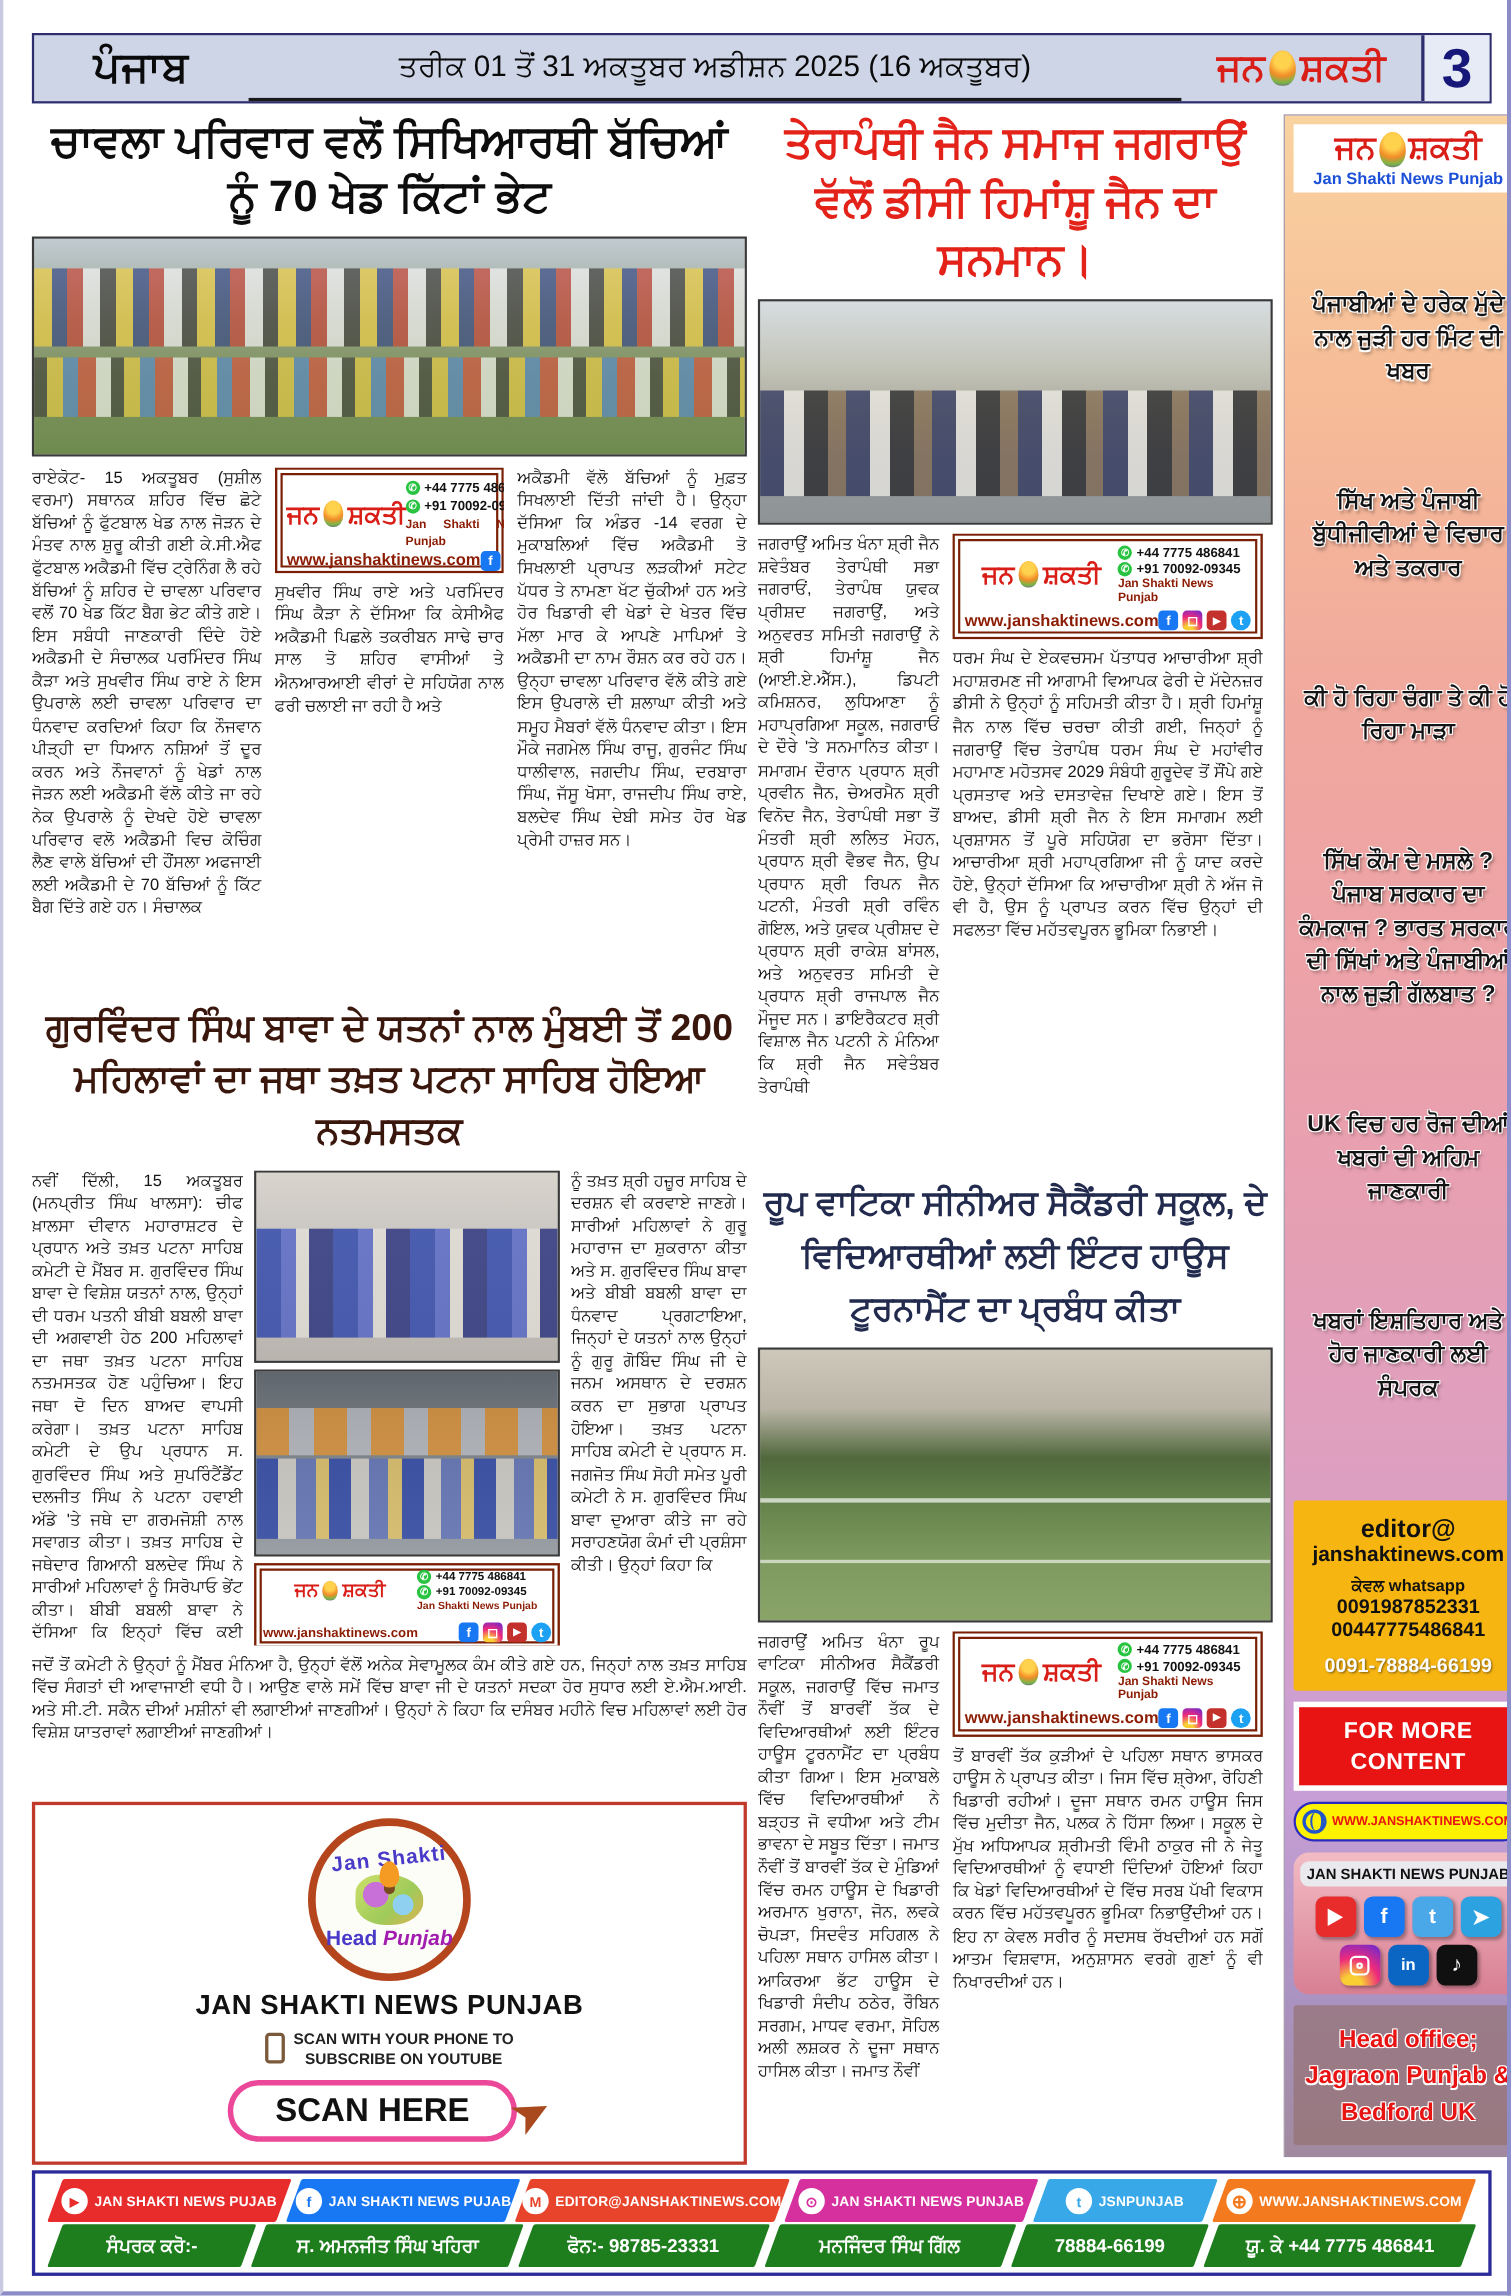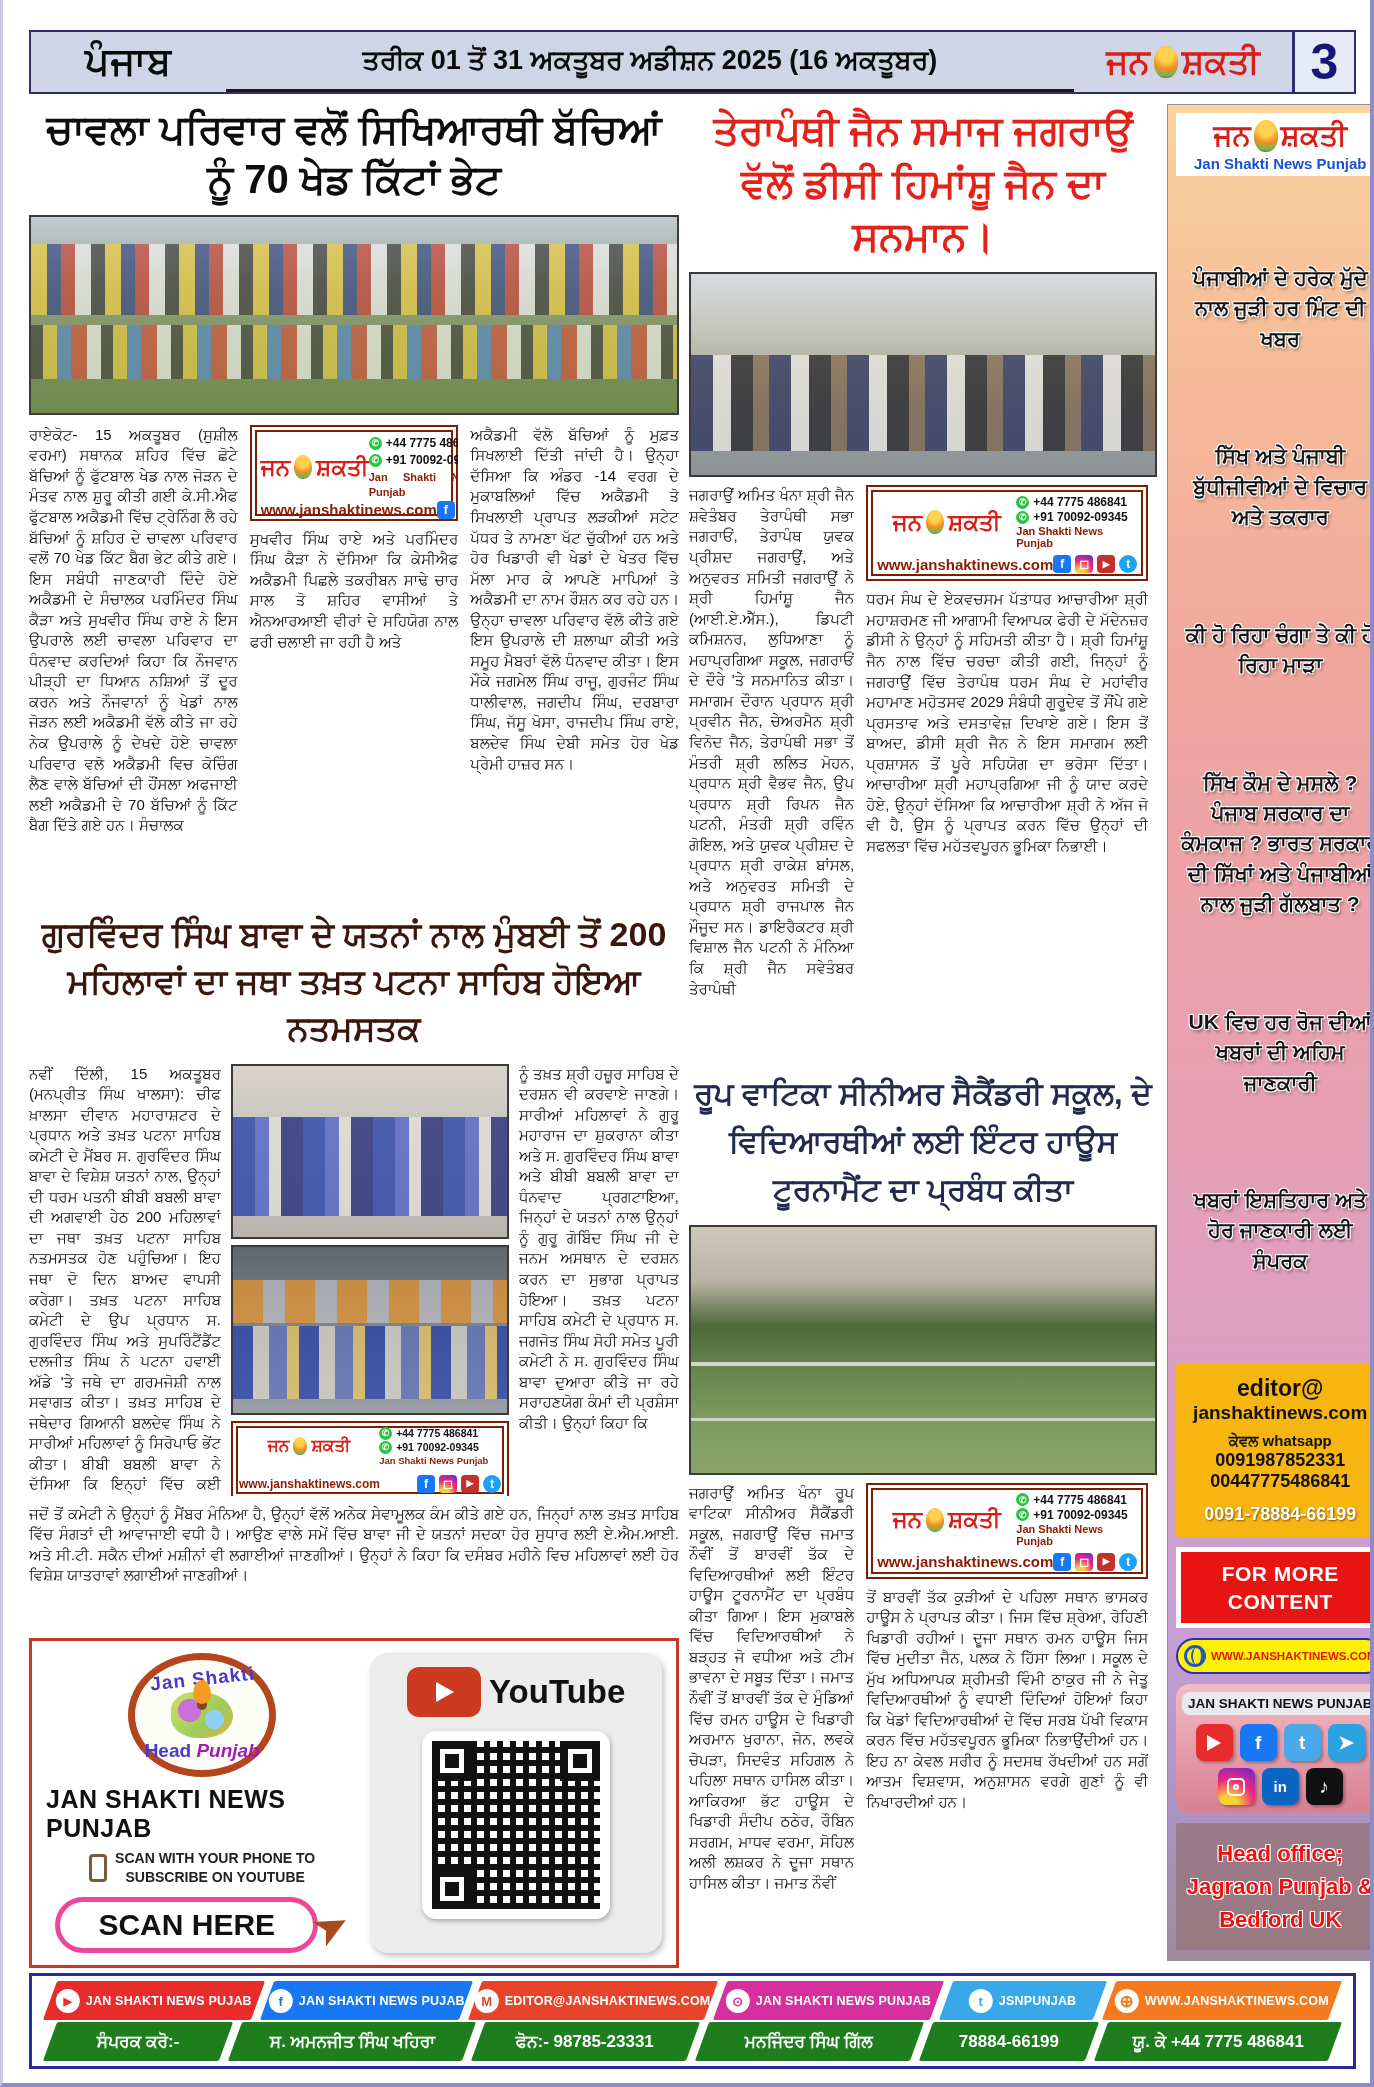--- a/index.html
+++ b/index.html
@@ -11,21 +11,21 @@
     border-left:3px solid #c9c9e2; border-right:4px solid #8c8cc8; border-bottom:4px solid #8c8cc8;
   }
   
   .masthead {
     position:absolute; top:30px; left:26px; right:14px; height:64px;
     background:#cdd5e7; border:2px solid #2e2e6e; display:flex; align-items:stretch;
   }
   .mh-section { width:195px; display:flex; align-items:center; justify-content:center;
     font-size:38px; font-weight:bold; color:#0a0a0a; letter-spacing:1px; }
   .mh-date { flex:1; display:flex; align-items:center; justify-content:center;
-    font-size:27px; font-weight:bold; color:#0a0a0a; border-bottom:3px solid #1a1a1a; }
+    font-size:27px; font-weight:normal; color:#0a0a0a; border-bottom:3px solid #1a1a1a; }
   .mh-logo { width:218px; display:flex; align-items:center; justify-content:center; gap:4px;
     font-size:34px; font-weight:bold; color:#d91e18; }
   .emblem { width:24px; height:32px; border-radius:50% 50% 45% 45%;
     background:radial-gradient(circle at 50% 28%, #ffd24d 0 28%, #f28c28 55%, #7ab648 78%, #6a4a9c 100%); }
   .mh-num { width:62px; border-left:3px solid #2e2e6e; background:#e6ebf5;
     display:flex; align-items:center; justify-content:center;
     font-size:50px; font-weight:bold; color:#17177a; }
   
   .content { position:absolute; top:104px; left:26px; right:14px; bottom:122px;
     display:flex; gap:10px; }
@@ -307,33 +307,20 @@
             <div class="scan-lines">
               <div>SCAN WITH YOUR PHONE TO</div>
               <div>SUBSCRIBE ON YOUTUBE</div>
             </div>
           </div>
           <div style="display:flex; align-items:center;">
             <div class="scan-pill">SCAN HERE</div>
             <span class="scan-arrow">➤</span>
           </div>
         </div>
-        <div class="sub-right">
-          <div class="yt-row">
-            <span class="yt-badge"></span>
-            <span class="yt-word">YouTube</span>
-          </div>
-          <div class="qr-card">
-            <div class="qr">
-              <span class="qf tl"></span>
-                <span class="qf tr"></span>
-                <span class="qf bl"></span>
-            </div>
-          </div>
-        </div>
       </div>
     </div>
 
     <div class="colR">
       <div>
         <div class="hl2">ਤੇਰਾਪੰਥੀ ਜੈਨ ਸਮਾਜ ਜਗਰਾਉਂ ਵੱਲੋਂ ਡੀਸੀ ਹਿਮਾਂਸ਼ੂ ਜੈਨ ਦਾ ਸਨਮਾਨ।</div>
         <div class="photo ph-a2">
             <div class="band b1"></div>
           </div>
         <div class="two-col a2-body">

